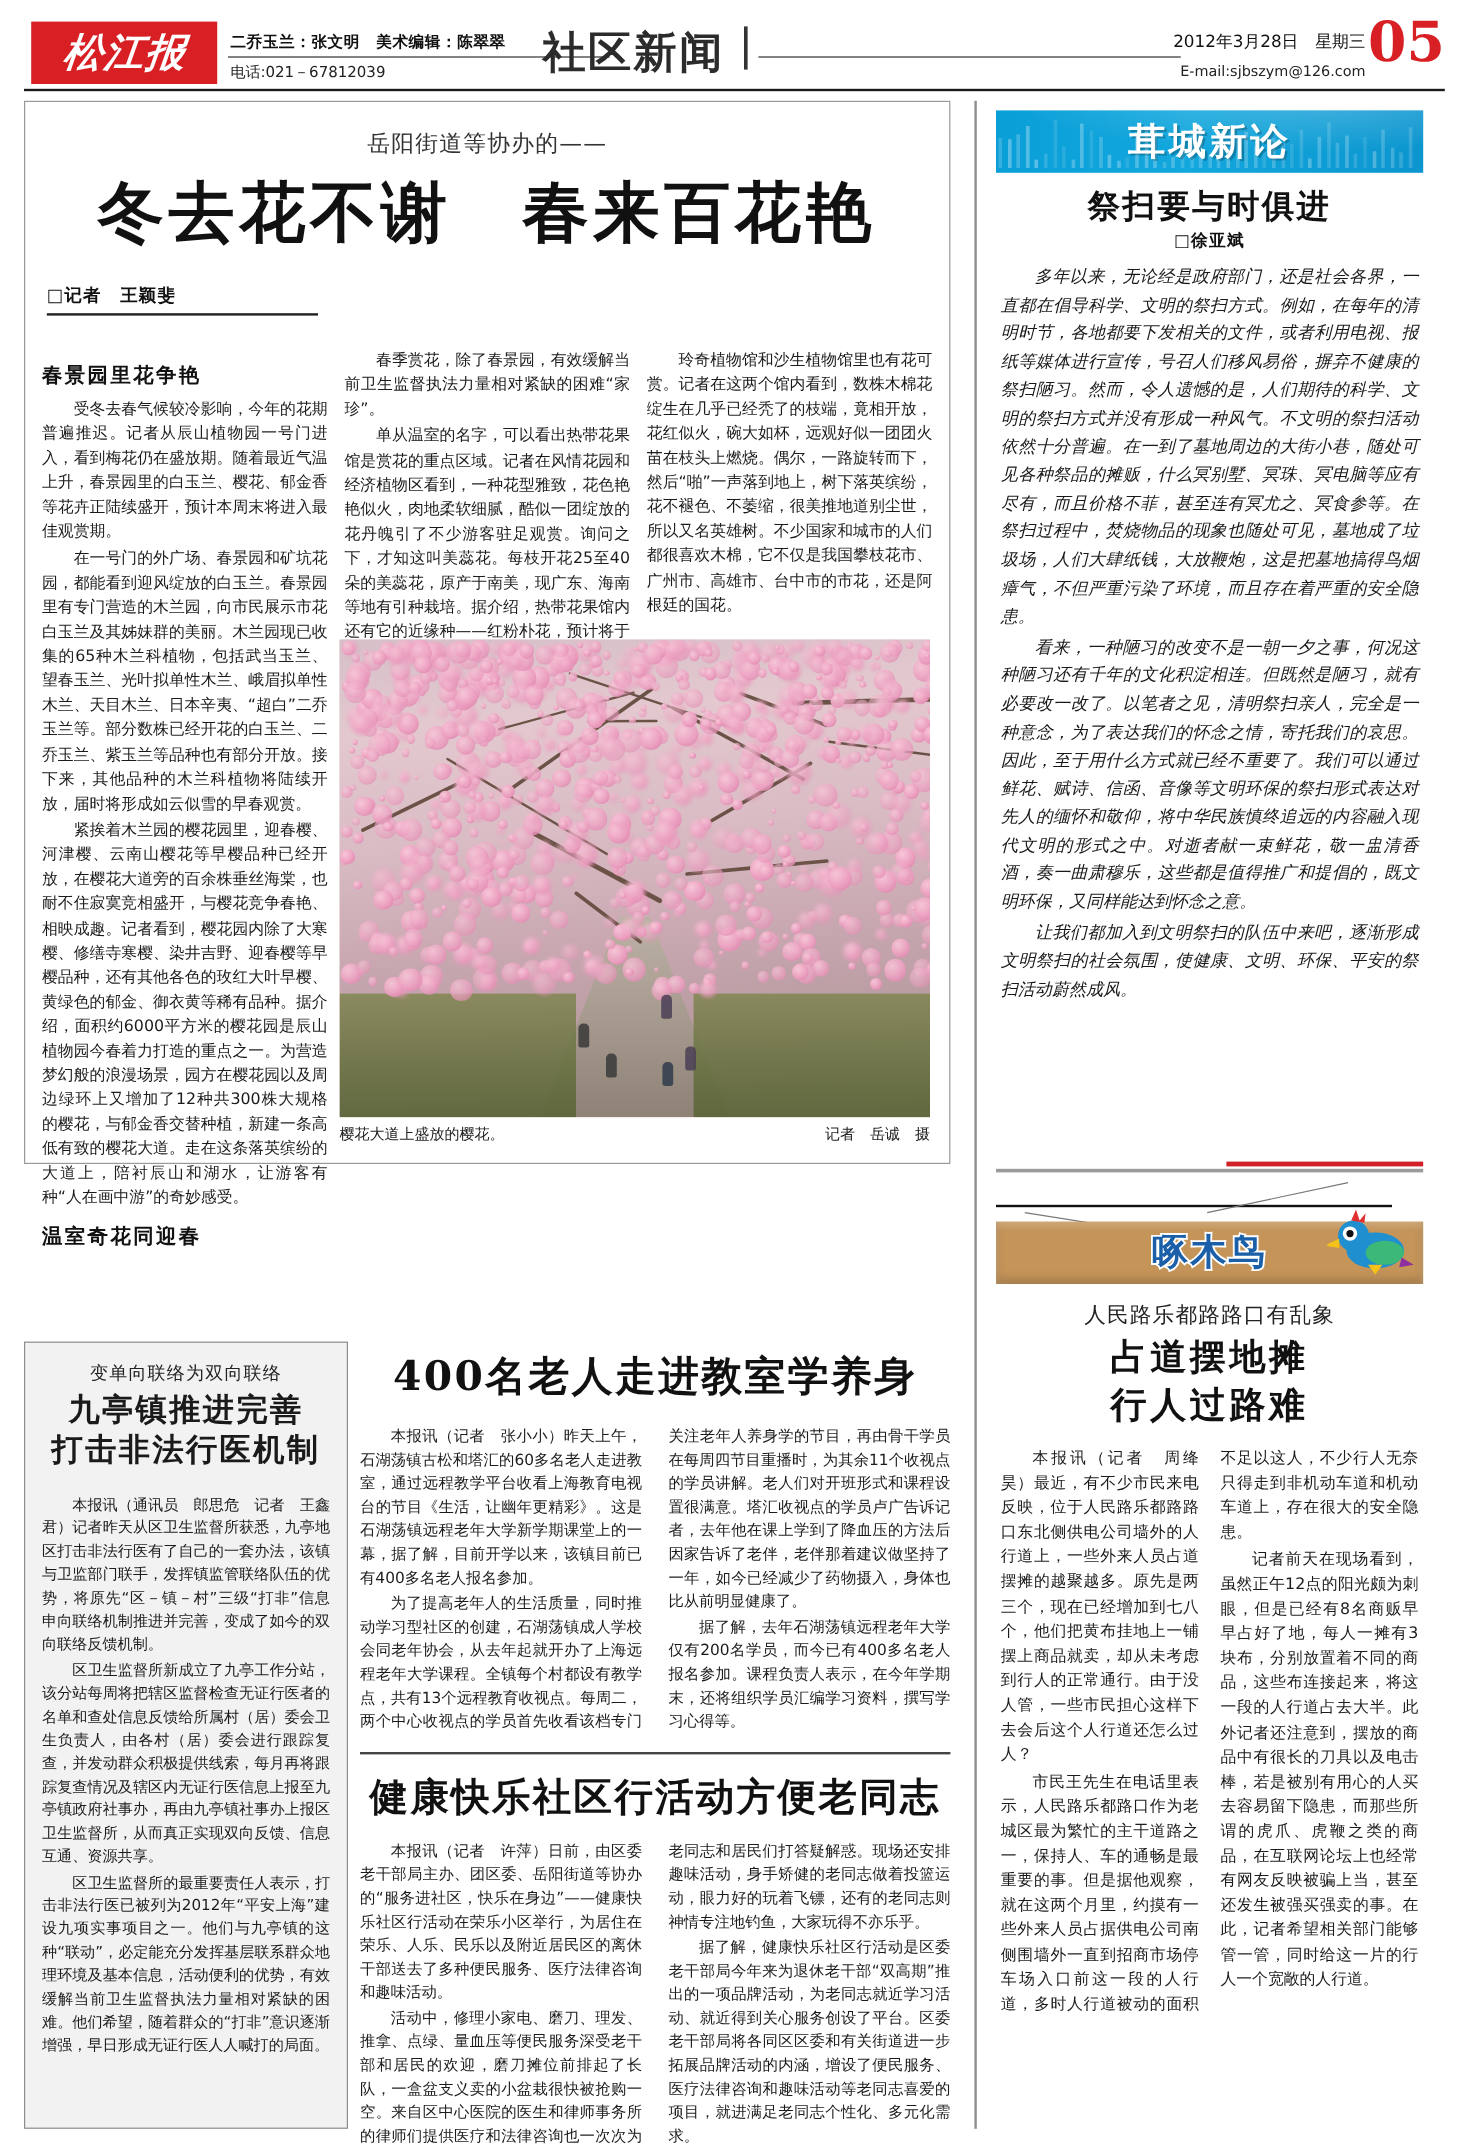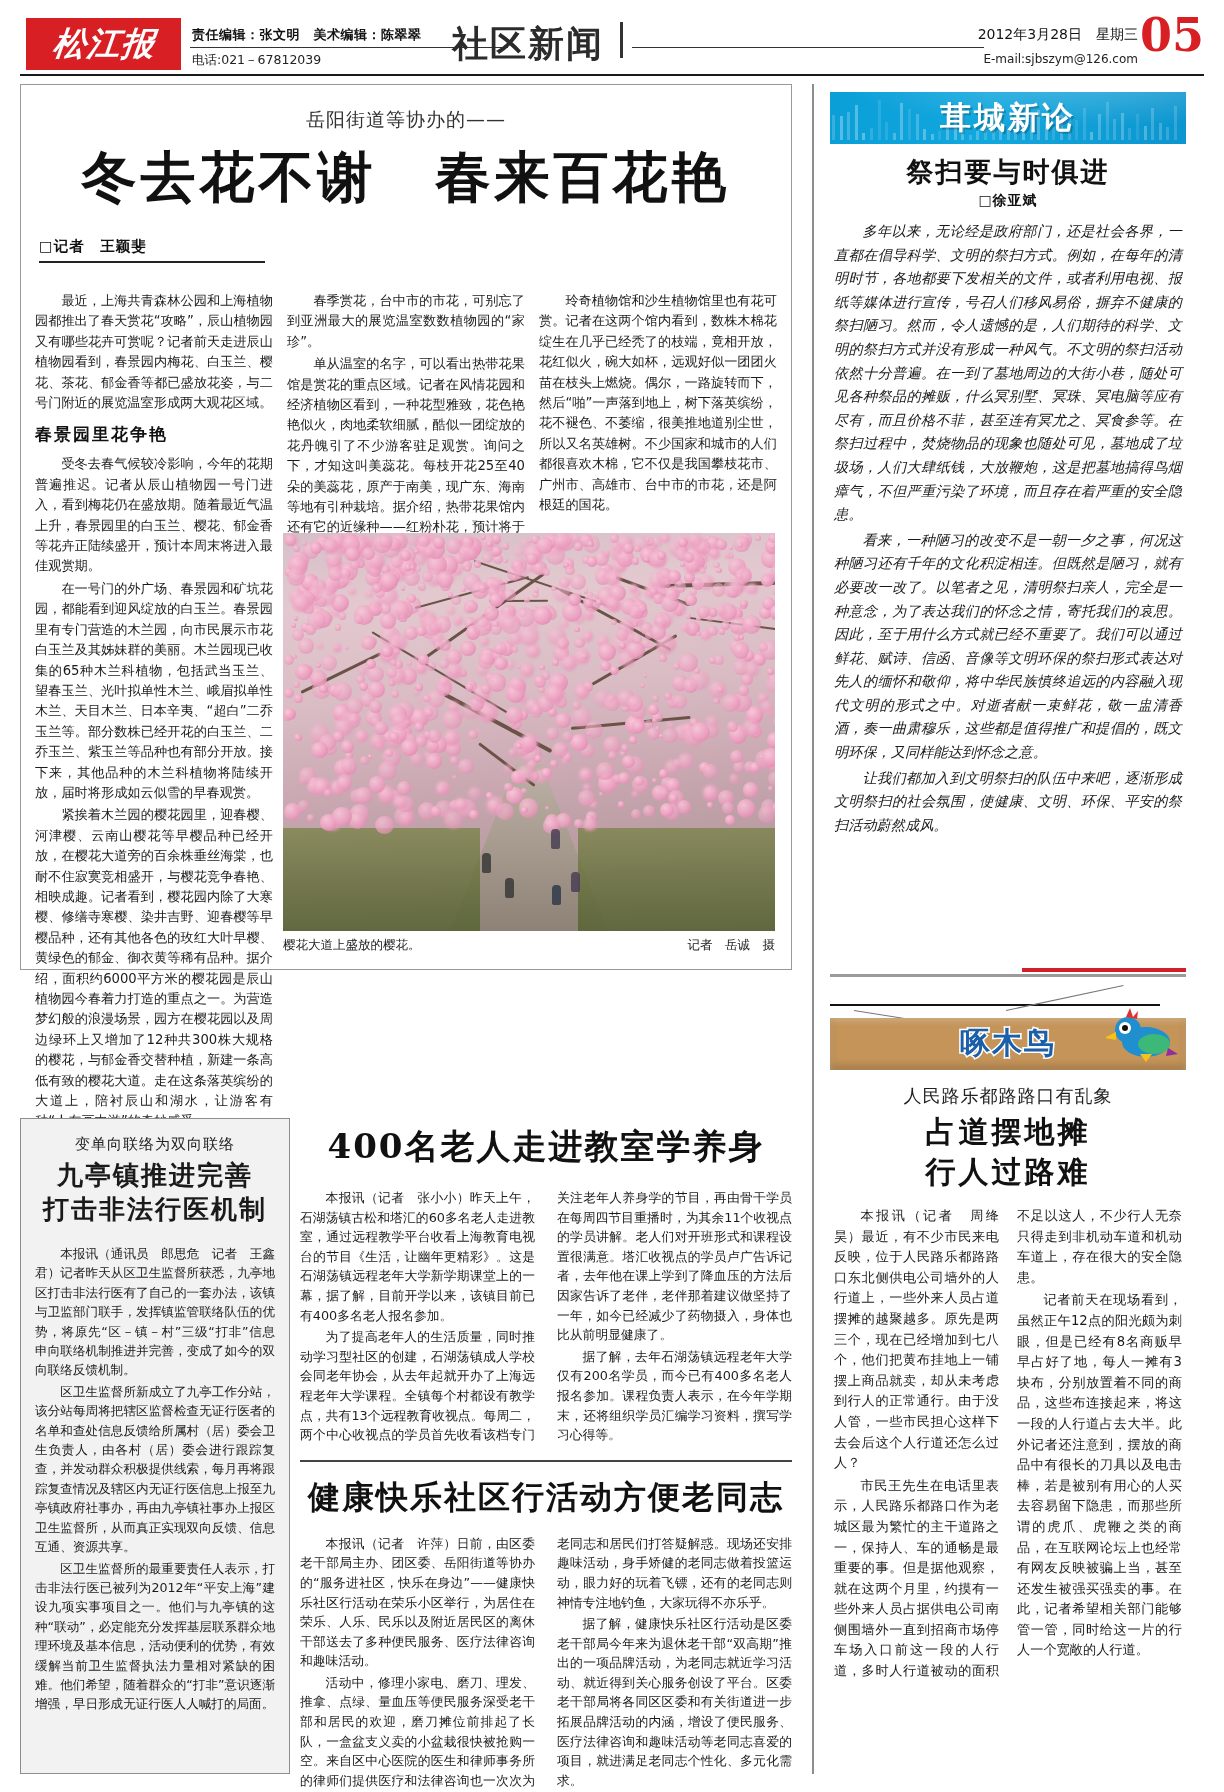--- a/index.html
+++ b/index.html
@@ -348,21 +348,21 @@
 </style>
 </head>
 <body>
 
 <div id="page">
 
   <div id="masthead">
     <div class="logo-box">
       <span class="logo-text">松江报</span>
     </div>
-    <div class="ed-line1">责任编辑：张文明　美术编辑：陈翠翠</div>
+    <div class="ed-line1">二乔玉兰：张文明　美术编辑：陈翠翠</div>
     <div class="ed-rule"></div>
     <div class="ed-line2">电话:021－67812039</div>
 
     <div class="section-title">社区新闻</div>
     <div class="sec-bar"></div>
     <div class="right-rule"></div>
 
     <div class="date-line">2012年3月28日　星期三</div>
     <div class="email-line">E-mail:sjbszym@126.com</div>
     <div class="page-num">05</div>
@@ -372,29 +372,28 @@
   <div id="main-left">
     <div class="kicker">岳阳街道等协办的——</div>
     <div class="headline-main">冬去花不谢　春来百花艳</div>
     <div class="byline-wrap">
       <div class="byline">□记者　王颖斐</div>
       <div class="byline-rule"></div>
     </div>
 
     <div class="cols-3">
       <div class="col">
-        <p>最近，上海共青森林公园和上海植物园都推出了春天赏花“攻略”，辰山植物园又有哪些花卉可赏呢？记者前天走进辰山植物园看到，春景园内梅花、白玉兰、樱花、茶花、郁金香等都已盛放花姿，与二号门附近的展览温室形成两大观花区域。</p>
         <div class="subhead">春景园里花争艳</div>
         <p>受冬去春气候较冷影响，今年的花期普遍推迟。记者从辰山植物园一号门进入，看到梅花仍在盛放期。随着最近气温上升，春景园里的白玉兰、樱花、郁金香等花卉正陆续盛开，预计本周末将进入最佳观赏期。</p>
         <p>在一号门的外广场、春景园和矿坑花园，都能看到迎风绽放的白玉兰。春景园里有专门营造的木兰园，向市民展示市花白玉兰及其姊妹群的美丽。木兰园现已收集的65种木兰科植物，包括武当玉兰、望春玉兰、光叶拟单性木兰、峨眉拟单性木兰、天目木兰、日本辛夷、“超白”二乔玉兰等。部分数株已经开花的白玉兰、二乔玉兰、紫玉兰等品种也有部分开放。接下来，其他品种的木兰科植物将陆续开放，届时将形成如云似雪的早春观赏。</p>
         <p>紧挨着木兰园的樱花园里，迎春樱、河津樱、云南山樱花等早樱品种已经开放，在樱花大道旁的百余株垂丝海棠，也耐不住寂寞竞相盛开，与樱花竞争春艳、相映成趣。记者看到，樱花园内除了大寒樱、修缮寺寒樱、染井吉野、迎春樱等早樱品种，还有其他各色的玫红大叶早樱、黄绿色的郁金、御衣黄等稀有品种。据介绍，面积约6000平方米的樱花园是辰山植物园今春着力打造的重点之一。为营造梦幻般的浪漫场景，园方在樱花园以及周边绿环上又增加了12种共300株大规格的樱花，与郁金香交替种植，新建一条高低有致的樱花大道。走在这条落英缤纷的大道上，陪衬辰山和湖水，让游客有种“人在画中游”的奇妙感受。</p>
         <div class="subhead">温室奇花同迎春</div>
       </div>
       <div class="col">
-        <p>春季赏花，台中市的市花，可别忘了到亚洲最大的展览温室数数植物园的“家珍”。</p>
+        <p>春季赏花，除了春景园，有效缓解当前卫生监督执法力量相对紧缺的困难“家珍”。</p>
         <p>单从温室的名字，可以看出热带花果馆是赏花的重点区域。记者在风情花园和经济植物区看到，一种花型雅致，花色艳艳似火，肉地柔软细腻，酷似一团绽放的花丹魄引了不少游客驻足观赏。询问之下，才知这叫美蕊花。每枝开花25至40朵的美蕊花，原产于南美，现广东、海南等地有引种栽培。据介绍，热带花果馆内还有它的近缘种——红粉朴花，预计将于近期开放。</p>
         <p>在水月洞天附近，一棵咖喱树正悄然绽放着鲜黄的花朵。虽无棕榈那般高大伟岸的身姿，但它开出的白色小花同样惹人怜爱。许多人都品尝过咖喱独特的香味，可真正见过咖喱树的，仍为少数。据介绍，我们常吃的咖喱取材于咖喱树的叶子，它的果实也能食用，但种子有毒。除了在烹饪中作为调料</p>
       </div>
       <div class="col">
         <p>玲奇植物馆和沙生植物馆里也有花可赏。记者在这两个馆内看到，数株木棉花绽生在几乎已经秃了的枝端，竟相开放，花红似火，碗大如杯，远观好似一团团火苗在枝头上燃烧。偶尔，一路旋转而下，然后“啪”一声落到地上，树下落英缤纷，花不褪色、不萎缩，很美推地道别尘世，所以又名英雄树。不少国家和城市的人们都很喜欢木棉，它不仅是我国攀枝花市、广州市、高雄市、台中市的市花，还是阿根廷的国花。</p>
       </div>
     </div>
 
     <div class="photo-frame">
       <div class="sky"></div>

